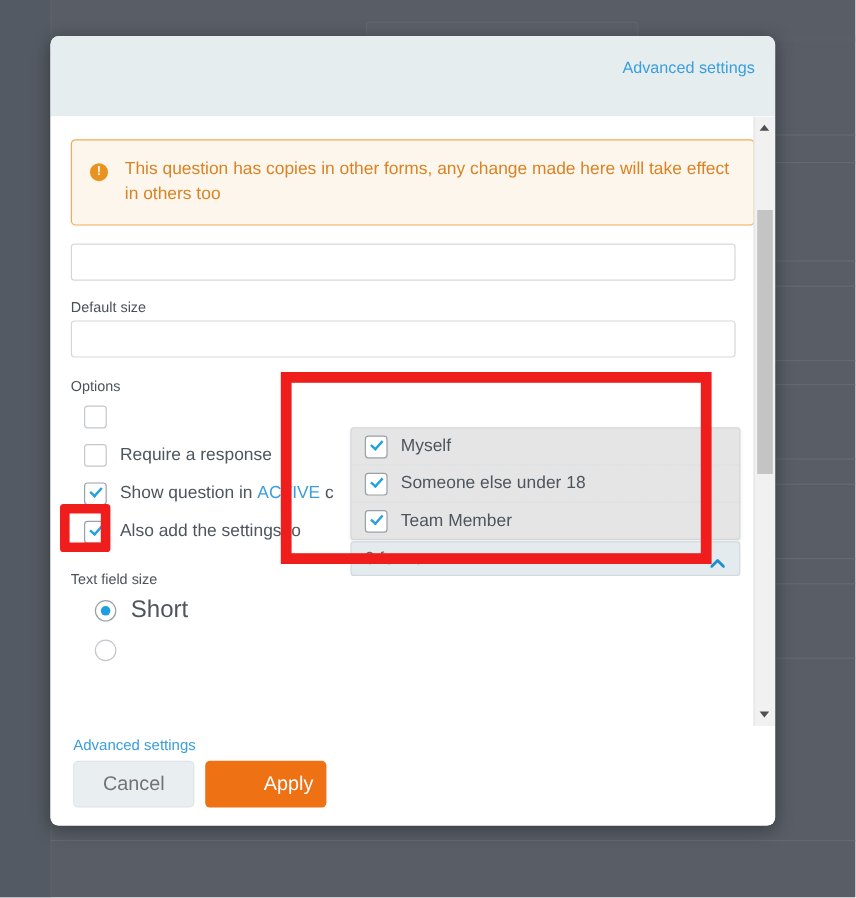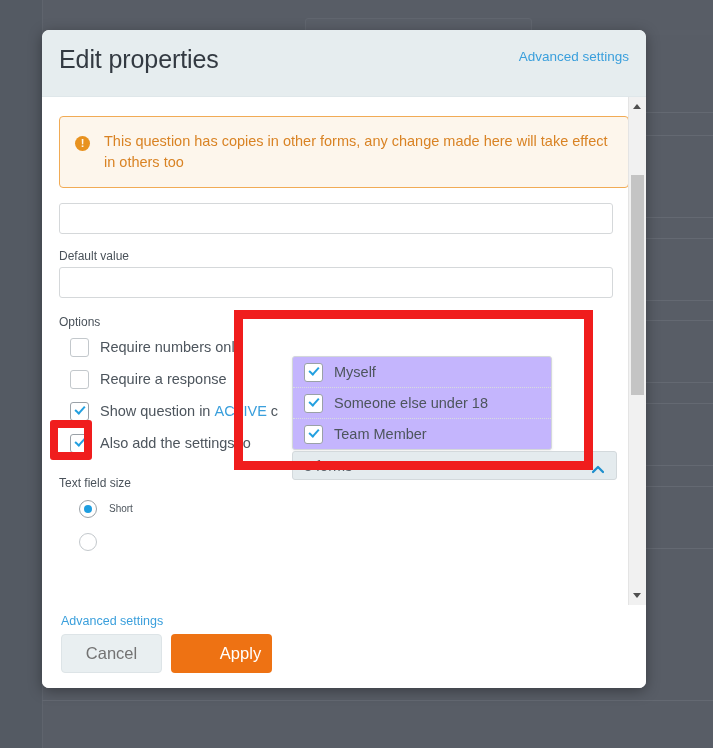--- a/index.html
+++ b/index.html
@@ -218,21 +218,21 @@
   .rb.selected::after {
     content: "";
     position: absolute;
     left: 4px; top: 4px;
     width: 8px; height: 8px;
     border-radius: 50%;
     background: #1e9ee0;
   }
   .radio-label {
     margin-left: 12px;
-    font-size: 10px;
+    font-size: 20px;
     color: #4d555d;
   }
 
   
   #scrollbar {
     position: absolute;
     right: 0;
     top: 0;
     width: 17px;
     height: 508px;
@@ -309,22 +309,22 @@
   
   #forms-dropdown {
     position: absolute;
     left: 250px;
     top: 326px;
     width: 325px;
     z-index: 40;
   }
   #dd-list {
     box-sizing: border-box;
-    width: 260px;
-    background: #c4b5fd;
+    width: 325px;
+    background: #e5e5e5;
     border: 1px solid #d3d7da;
     border-radius: 3px;
     box-shadow: 0 1px 3px rgba(0,0,0,0.08);
   }
   .dd-item {
     display: flex;
     align-items: center;
     height: 30px;
     padding-left: 11px;
     border-bottom: 1px dotted #d8dcdf;
@@ -407,46 +407,44 @@
   <div class="bg-table-row" style="top:382px;"></div>
   <div class="bg-table-row" style="top:403px;"></div>
   <div class="bg-table-row" style="top:465px;"></div>
   <div class="bg-table-row" style="top:486px;"></div>
   <div class="bg-table-row" style="top:548px;"></div>
   <div class="bg-table-row" style="top:700px;"></div>
 
   <div id="modal">
 
     <div id="modal-header">
-      <div id="modal-title">Edit properties</div>
       <div class="adv-link-top">Advanced settings</div>
     </div>
 
     <div id="modal-body">
       <div id="body-inner">
 
         
         <div id="warning-banner">
           <div id="warning-icon">!</div>
           <div id="warning-text">This question has copies in other forms, any change made here will take effect in others too</div>
         </div>
 
         
         <input class="text-input" type="text" placeholder="" style="">
 
         
-        <div class="field-label">Default value</div>
+        <div class="field-label">Default size</div>
         <input class="text-input" type="text" style="margin-top: 4px;" placeholder="">
 
         
         <div class="section-label">Options</div>
 
         <div class="opt-row">
           <div class="cb"></div>
-          <div class="opt-label">Require numbers only</div>
         </div>
 
         <div class="opt-row">
           <div class="cb"></div>
           <div class="opt-label">Require a response</div>
         </div>
 
         <div class="opt-row">
           <div class="cb checked"></div>
           <div class="opt-label">

